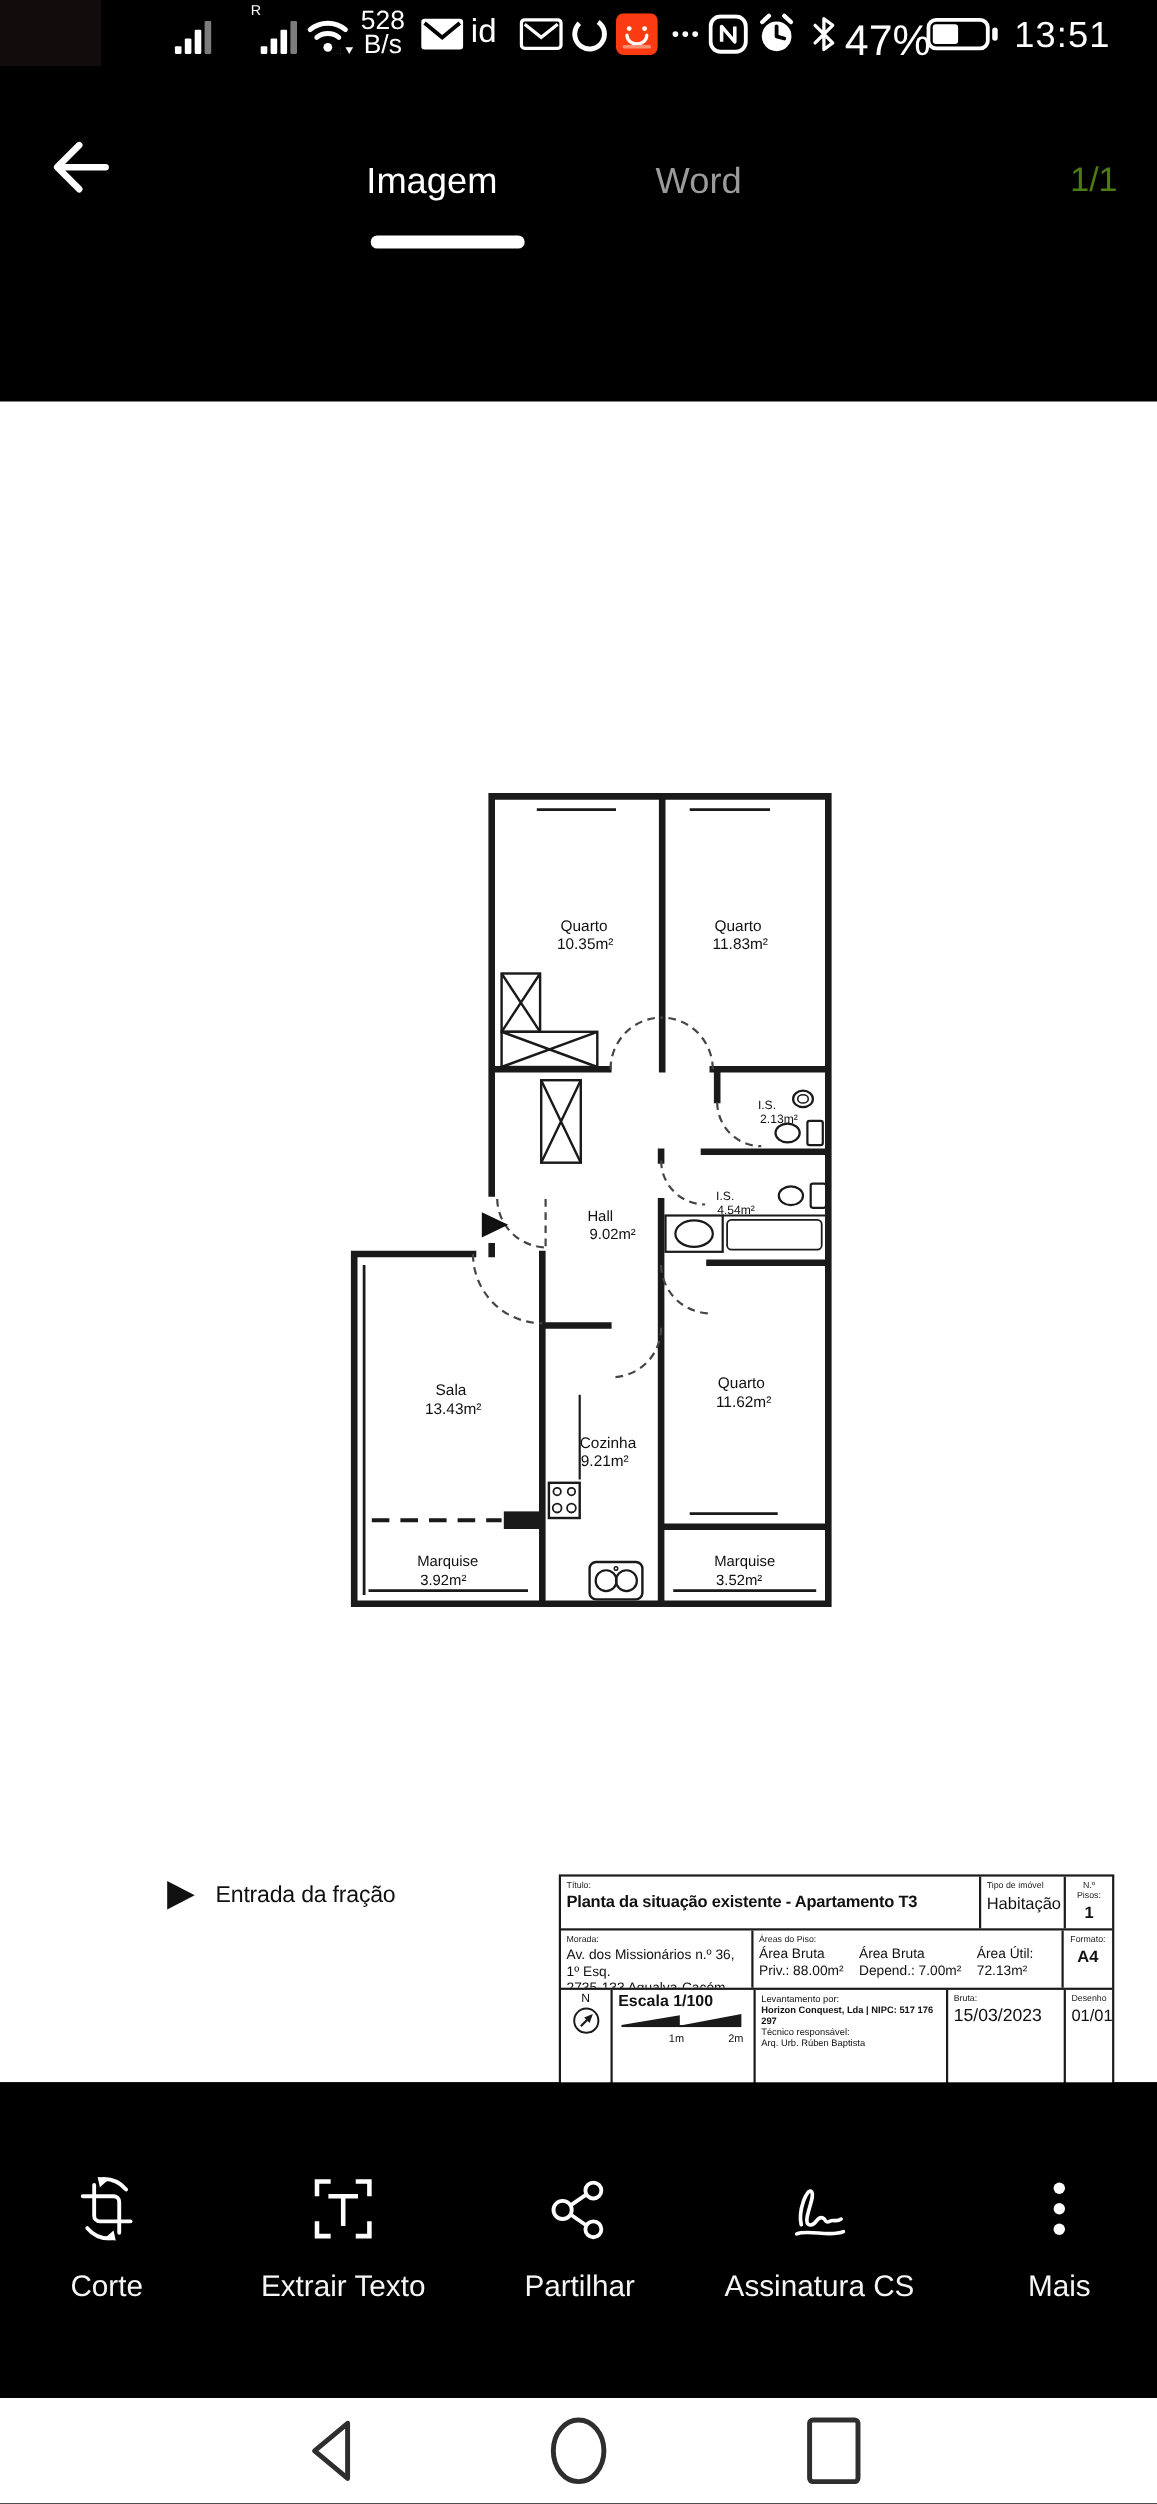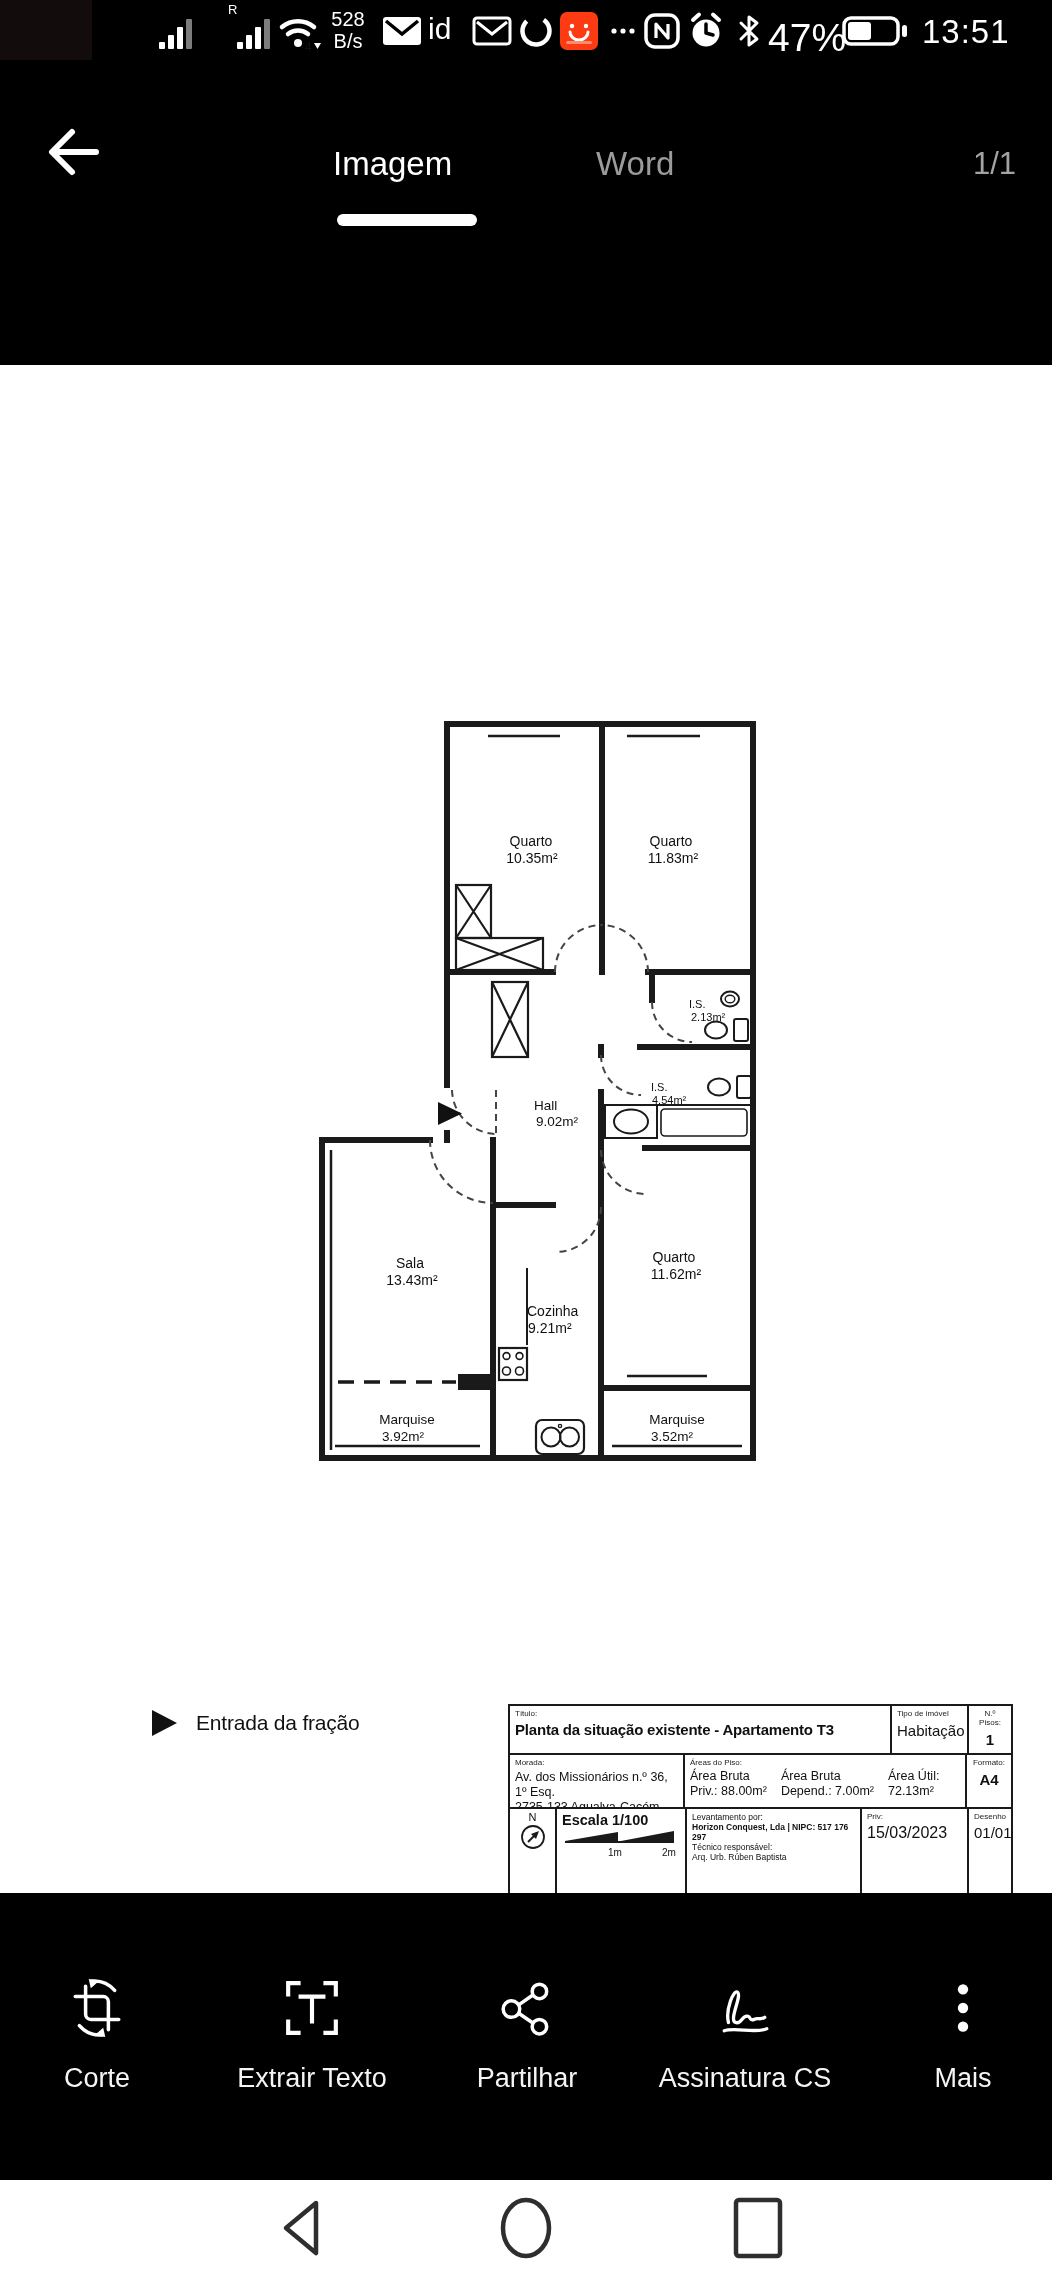--- a/index.html
+++ b/index.html
@@ -3,31 +3,31 @@
 <meta charset="utf-8">
 <style>
   html,body{margin:0;padding:0;background:#222;}
   .screen{position:relative;width:1052px;height:2276px;background:#000;overflow:hidden;
           font-family:"Liberation Sans",sans-serif;}
   .abs{position:absolute;}
   
   .statusbar{position:absolute;left:0;top:0;width:1052px;height:62px;background:#000;}
   .patch{position:absolute;left:0;top:0;width:92px;height:60px;background:#120c0c;}
   .sb-txt{color:#fff;position:absolute;}
-  .speed{color:#fff;font-size:20px;line-height:22px;text-align:center;top:8px;}
+  .speed{color:#fff;font-size:24px;line-height:22px;text-align:center;top:8px;}
   .pct{font-size:39px;top:16px;}
   .clock{font-size:33px;font-weight:400;top:13px;letter-spacing:1px;}
   .r-ind{color:#fff;font-size:13px;position:absolute;}
   
   .header{position:absolute;left:0;top:62px;width:1052px;height:303px;background:#000;}
   .tab{position:absolute;top:83px;font-size:33px;}
   .tab.active{color:#fff;}
   .tab.inactive{color:#9b9b9b;}
   .tab-underline{position:absolute;left:337px;top:152px;width:140px;height:12px;background:#fff;border-radius:6px;}
-  .pagenum{position:absolute;top:84px;right:36px;color:#a3a3a3;font-size:31px;}
+  .pagenum{position:absolute;top:84px;right:36px;color:#4d7c0f;font-size:31px;}
   
   .content{position:absolute;left:0;top:365px;width:1052px;height:1528px;background:#fff;}
   svg text{font-family:"Liberation Sans",sans-serif;fill:#111;}
   .legend{position:absolute;left:150px;top:1343px;display:flex;align-items:center;gap:18px;}
   .legend-label{font-size:21px;color:#111;letter-spacing:-0.2px;}
   
   .tblock{position:absolute;left:508px;top:1339px;width:505px;height:196px;border:2px solid #1a1a1a;
           box-sizing:border-box;display:flex;flex-direction:column;background:#fff;color:#111;}
   .tb-row{display:flex;border-bottom:2px solid #1a1a1a;box-sizing:border-box;}
   .tb-row:last-child{border-bottom:none;flex:1;}
@@ -322,21 +322,21 @@
             </div>
           </div>
         </div>
         <div class="tb-cell" style="width:175px">
           <div class="tiny">Levantamento por:</div>
           <div class="tiny b">Horizon Conquest, Lda | NIPC: 517 176 297</div>
           <div class="tiny">Técnico responsável:</div>
           <div class="tiny">Arq. Urb. Rúben Baptista</div>
         </div>
         <div class="tb-cell" style="width:107px">
-          <span class="tb-label">Priv:</span>
+          <span class="tb-label">Bruta:</span>
           <div style="font-size:16px;margin-top:3px">15/03/2023</div>
         </div>
         <div class="tb-cell tb-center" style="flex:1">
           <span class="tb-label">Desenho</span>
           <div style="font-size:15px;margin-top:3px">01/01</div>
         </div>
       </div>
     </div>
   </div>
 

